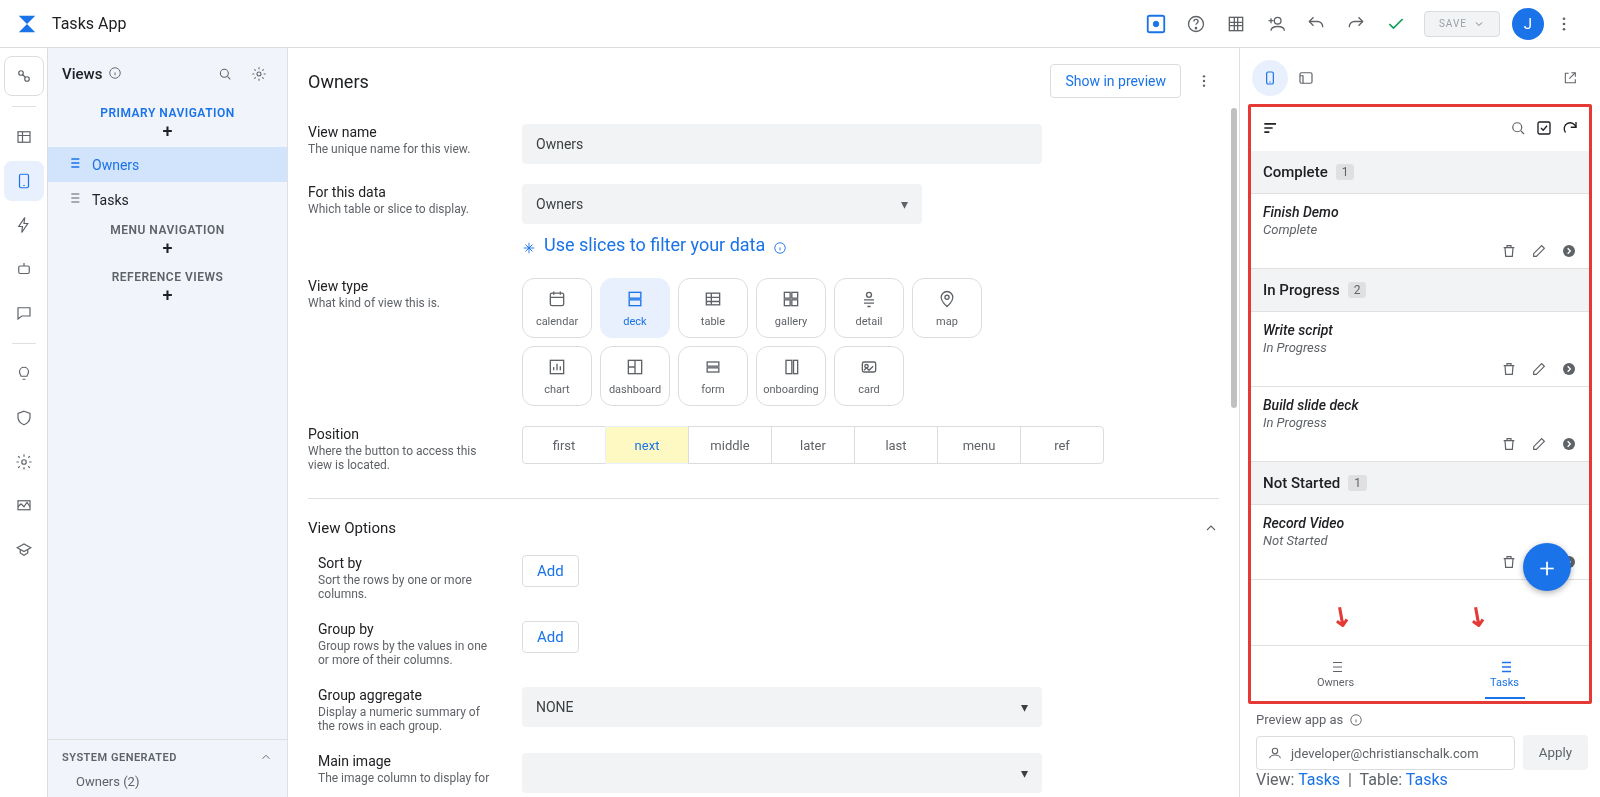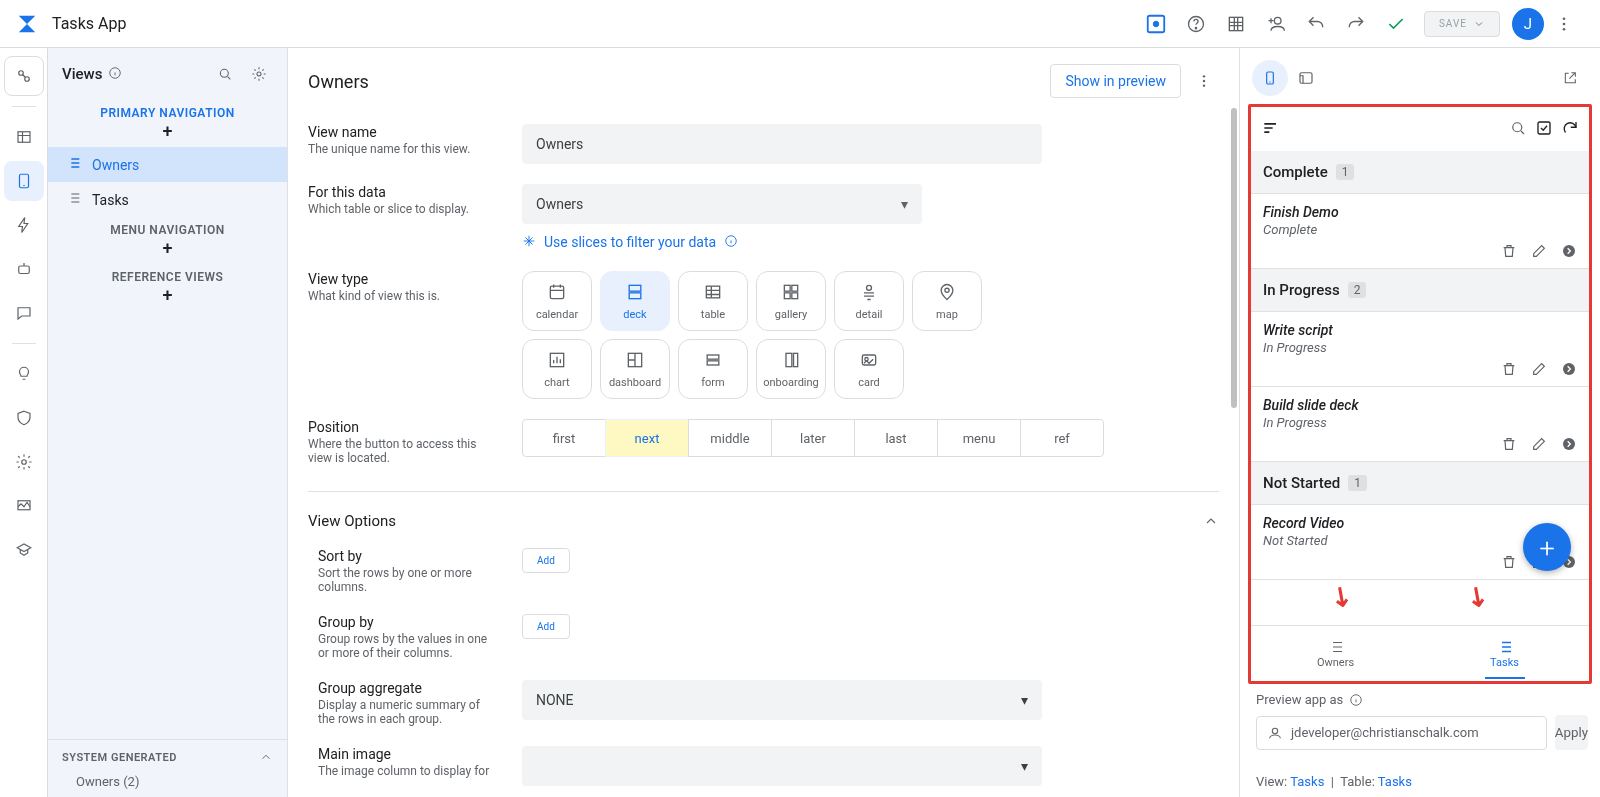--- a/index.html
+++ b/index.html
@@ -50,34 +50,34 @@
   .main-header .grow{flex:1;}
   .main-header .preview-link { color:#1a73e8; border:1px solid #dadce0; border-radius:4px; padding:8px 14px; font-size:14px; cursor:pointer; margin-right:8px;}
   .form-row { display:flex; padding: 10px 20px; gap:24px;}
   .form-row .labelcol { width: 190px;}
   .form-row .labelcol .lbl { font-size:14px; color:#202124;}
   .form-row .labelcol .help { font-size:12px; color:#5f6368; margin-top:2px;}
   .form-row .ctrlcol { flex:1; max-width: 600px;}
   .textfield, .selectfield { width:100%; max-width:520px; background:#f1f3f4; border:none; border-radius:4px; padding:12px 14px; font-size:14px; color:#3c4043;}
   .selectfield.wide { max-width:400px; display:flex; align-items:center; justify-content:space-between;}
   .selectfield .chev { color:#5f6368;}
-  .slicelink { display:inline-flex; align-items:flex-start; gap:8px; color:#1a73e8; font-size:14px; margin-top:10px;}
+  .slicelink { display:inline-flex; align-items:flex-end; gap:8px; color:#1a73e8; font-size:18px; margin-top:10px;}
   .viewtype-grid { display:flex; flex-wrap:wrap; gap:8px; max-width:520px;}
   .vt { width:70px; height:60px; border:1px solid #dadce0; border-radius:12px; display:flex; flex-direction:column; align-items:center; justify-content:center; gap:6px; font-size:11px; color:#5f6368; cursor:pointer;}
   .vt.active { background:#e8f0fe; color:#1a73e8; border-color:#e8f0fe;}
   .vt.active svg { stroke:#1a73e8;}
   .pos-grid { display:flex; flex-wrap:wrap;}
   .pos { flex:0 0 auto; width:84px; height:38px; border:1px solid #dadce0; margin-left:-1px; display:flex; align-items:center; justify-content:center; font-size:13px; color:#5f6368; cursor:pointer;}
   .pos:first-child { border-radius:4px 0 0 4px; margin-left:0;}
   .pos:last-child { border-radius:0 4px 4px 0;}
   .pos.active { background:#fef9c3; color:#1a73e8; border-color:#e8f0fe;}
   .section-divider { height:1px; background:#e0e0e0; margin: 16px 20px;}
   .section-title-row { display:flex; align-items:center; justify-content:space-between; padding:4px 20px 8px 20px;}
   .section-title-row h3 { font-size:15px; font-weight:400;}
-  .addbtn { border:1px solid #dadce0; border-radius:4px; padding:6px 14px; color:#1a73e8; font-size:10px; background:#fff; cursor:pointer;}
+  .addbtn { border:1px solid #dadce0; border-radius:4px; padding:6px 14px; color:#1a73e8; font-size:15px; background:#fff; cursor:pointer;}
   .noneselect { width:100%; max-width:520px; background:#f1f3f4; border-radius:4px; padding:12px 14px; font-size:14px; display:flex; justify-content:space-between; color:#3c4043;}
 
   
   .preview { width: 360px; display:flex; flex-direction:column; padding:8px 8px 0 8px;}
   .preview-top { display:flex; align-items:center; padding:4px;}
   .preview-top .devbtn { width:36px; height:36px; display:flex; align-items:center; justify-content:center; border-radius:50%; color:#5f6368; cursor:pointer;}
   .preview-top .devbtn.active { background:#e8f0fe; color:#1a73e8;}
   .preview-top .grow{flex:1;}
   .device-frame { border:3px solid #e53935; border-radius:2px; flex:1; margin-top:4px; display:flex; flex-direction:column; min-height:0; position:relative;}
   .device-inner { flex:1; overflow:auto; background:#fff;}
@@ -91,23 +91,23 @@
   .card .actions { display:flex; justify-content:flex-end; gap:14px; margin-top:6px; color:#5f6368;}
   .fab { position:absolute; right:18px; bottom:110px; width:48px; height:48px; border-radius:50%; background:#1a73e8; color:#fff; display:flex; align-items:center; justify-content:center; font-size:26px; box-shadow:0 2px 6px rgba(0,0,0,.3);}
   .bottomnav { position:absolute; left:0; right:0; bottom:0; height:56px; border-top:1px solid #e0e0e0; background:#fff; display:flex;}
   .bottomnav .tab { flex:1; display:flex; flex-direction:column; align-items:center; justify-content:center; font-size:11px; color:#5f6368; position:relative;}
   .bottomnav .tab.active { color:#1a73e8;}
   .bottomnav .tab.active::after { content:""; position:absolute; bottom:2px; width:40px; height:2px; background:#1a73e8;}
   .redarrow { position:absolute; font-size:26px; color:#e53935; font-weight:bold; transform: rotate(35deg);}
   .preview-footer { padding:8px 4px 8px 8px; font-size:13px; color:#5f6368;}
   .preview-footer .row1 { display:flex; align-items:center; gap:6px; margin-bottom:8px;}
   .preview-footer .emailrow { display:flex; gap:8px; align-items:center;}
-  .preview-footer .emailbox { flex:1; border:1px solid #dadce0; border-radius:4px; padding:8px 10px; display:flex; align-items:center; gap:8px;}
-  .preview-footer .apply { background:#f1f3f4; border:none; border-radius:4px; padding:10px 0; color:#5f6368;}
-  .preview-footer .row3 { margin-top:24px; font-size:13px;}
+  .preview-footer .emailbox { flex:1; border:1px solid #dadce0; border-radius:4px; padding:8px 10px; display:flex; align-items:flex-end; gap:8px;}
+  .preview-footer .apply { background:#f1f3f4; border:none; border-radius:4px; padding:10px 16px; color:#5f6368;}
+  .preview-footer .row3 { margin-top:0; font-size:16px;}
   .preview-footer a { color:#1a73e8; text-decoration:none;}
 
   .scrolltrack { position:absolute; right:2px; top:60px; bottom:10px; width:6px;}
   .scrollthumb { position:absolute; top:0; width:6px; height:300px; background:#c0c0c0; border-radius:3px;}
 
   
   .sicon { stroke:#5f6368; stroke-width:1.6; fill:none;}
 </style>
 </head>
 <body>

